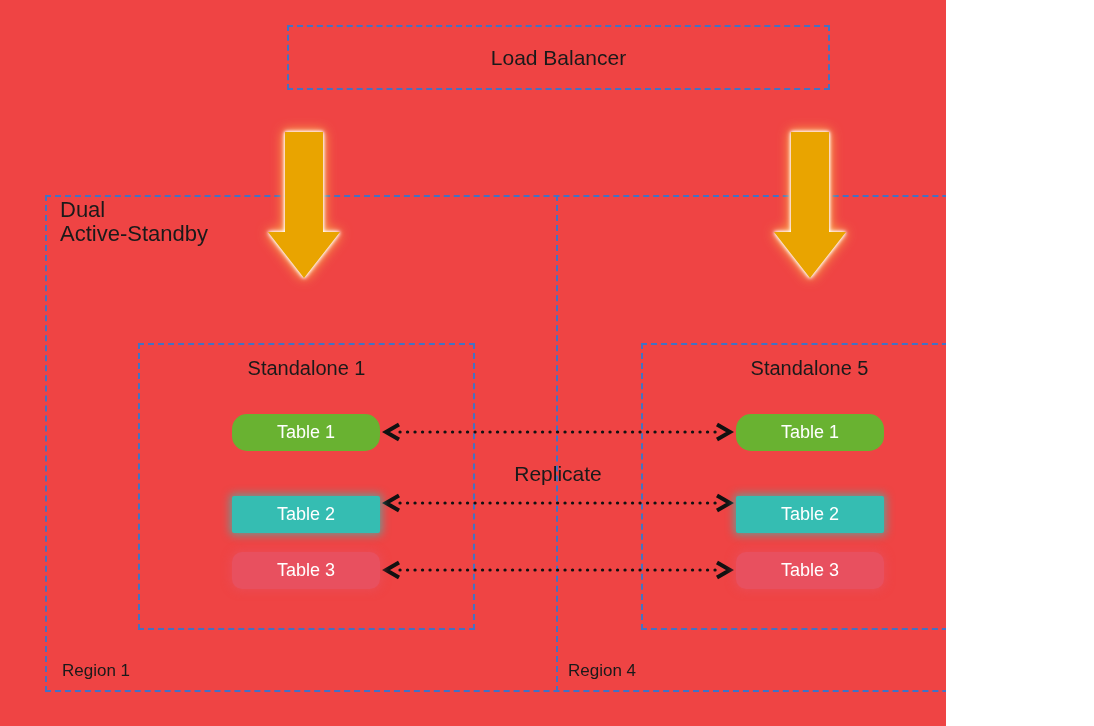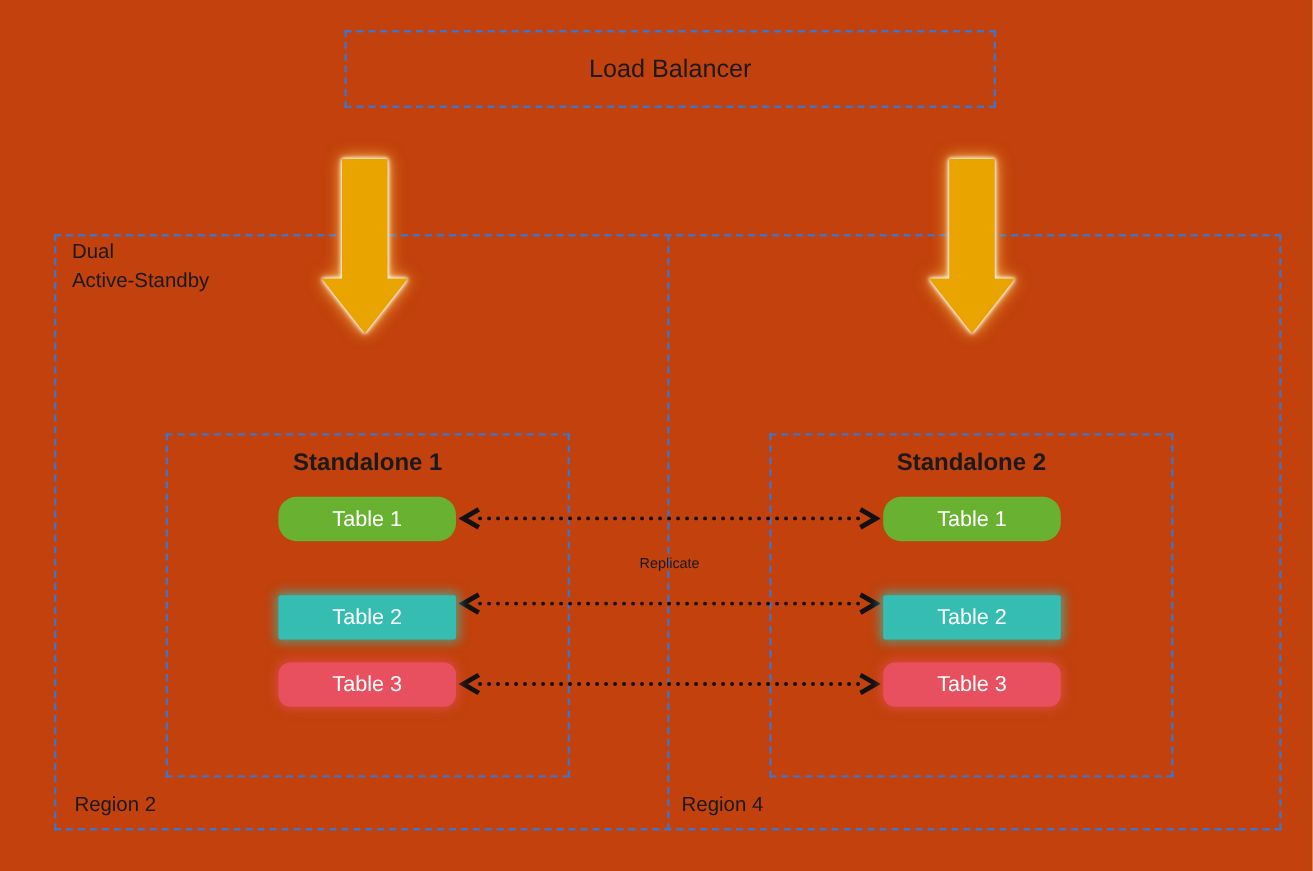--- a/index.html
+++ b/index.html
@@ -1,20 +1,20 @@
 <!DOCTYPE html>
 <html style="--border-blue: #4472C4; --arrow-gold: #E9A400; --arrow-ink: #111111; --table-green: #69B231; --table-teal: #35BDB2; --table-red: #E8505F; --ink: #1a1a1a;"><head>
 <meta charset="utf-8">
 <style>
   html, body { margin: 0; padding: 0; background: #ffffff; }
   .canvas {
     position: relative;
-    width: 1094px;
+    width: 946px;
     height: 726px;
-    background: #c2410c;
+    background: #ef4444;
     font-family: "Liberation Sans", "DejaVu Sans", sans-serif;
     color: var(--ink, #1a1a1a);
     overflow: hidden;
   }
 
   
   .lb-box {
     position: absolute; left: 287px; top: 25px; width: 539px; height: 61px;
     border: 2px dashed var(--border-blue, #4472C4);
     display: flex; align-items: center; justify-content: center;
@@ -22,39 +22,38 @@
   }
   .cluster-box {
     position: absolute; left: 45px; top: 195px; width: 1019px; height: 493px;
     border: 2px dashed var(--border-blue, #4472C4);
   }
   .region-divider {
     position: absolute; left: 556px; top: 195px; height: 497px; width: 0;
     border-left: 2px dashed var(--border-blue, #4472C4);
   }
   .standalone-box {
-    position: absolute; top: 361px; width: 333px; height: 283px;
+    position: absolute; top: 343px; width: 333px; height: 283px;
     border: 2px dashed var(--border-blue, #4472C4);
-    font-weight: bold;
   }
   .standalone-box.s1 { left: 138px; }
   .standalone-box.s2 { left: 641px; }
   .standalone-title {
     position: absolute; top: 12px; left: 0; width: 100%;
     text-align: center; font-size: 20px;
   }
 
   
-  .cluster-label { position: absolute; left: 60px; top: 198px; font-size: 17px; line-height: 24px; }
+  .cluster-label { position: absolute; left: 60px; top: 198px; font-size: 22px; line-height: 24px; }
   .region-label { position: absolute; top: 661px; font-size: 17px; }
   .region-label.r1 { left: 62px; }
   .region-label.r2 { left: 568px; }
   .replicate-label {
     position: absolute; left: 458px; top: 462px; width: 200px;
-    text-align: center; font-size: 12px;
+    text-align: center; font-size: 21px;
   }
 
   
   .arrow-glow {
     position: absolute; top: 132px; width: 72px; height: 146px; z-index: 5;
     filter: drop-shadow(0 0 1.5px #ffffff) drop-shadow(0 0 2px #ffffff)
             drop-shadow(0 0 6px rgba(255, 201, 70, 0.85));
   }
   .arrow-glow.left { left: 268px; }
   .arrow-glow.right { left: 774px; }
@@ -105,28 +104,28 @@
   </div>
 
   <div class="cluster-box"></div>
   <div class="region-divider"></div>
 
   <div class="cluster-label">
     <div>Dual</div>
     <div>Active-Standby</div>
   </div>
 
-  <div class="region-label r1">Region 2</div>
+  <div class="region-label r1">Region 1</div>
   <div class="region-label r2">Region 4</div>
 
   <div class="standalone-box s1">
     <div class="standalone-title">Standalone 1</div>
   </div>
   <div class="standalone-box s2">
-    <div class="standalone-title">Standalone 2</div>
+    <div class="standalone-title">Standalone 5</div>
   </div>
 
   <div class="table-chip green col-left row-1">Table 1</div>
   <div class="table-chip teal col-left row-2">Table 2</div>
   <div class="table-chip red col-left row-3">Table 3</div>
 
   <div class="table-chip green col-right row-1">Table 1</div>
   <div class="table-chip teal col-right row-2">Table 2</div>
   <div class="table-chip red col-right row-3">Table 3</div>
 

